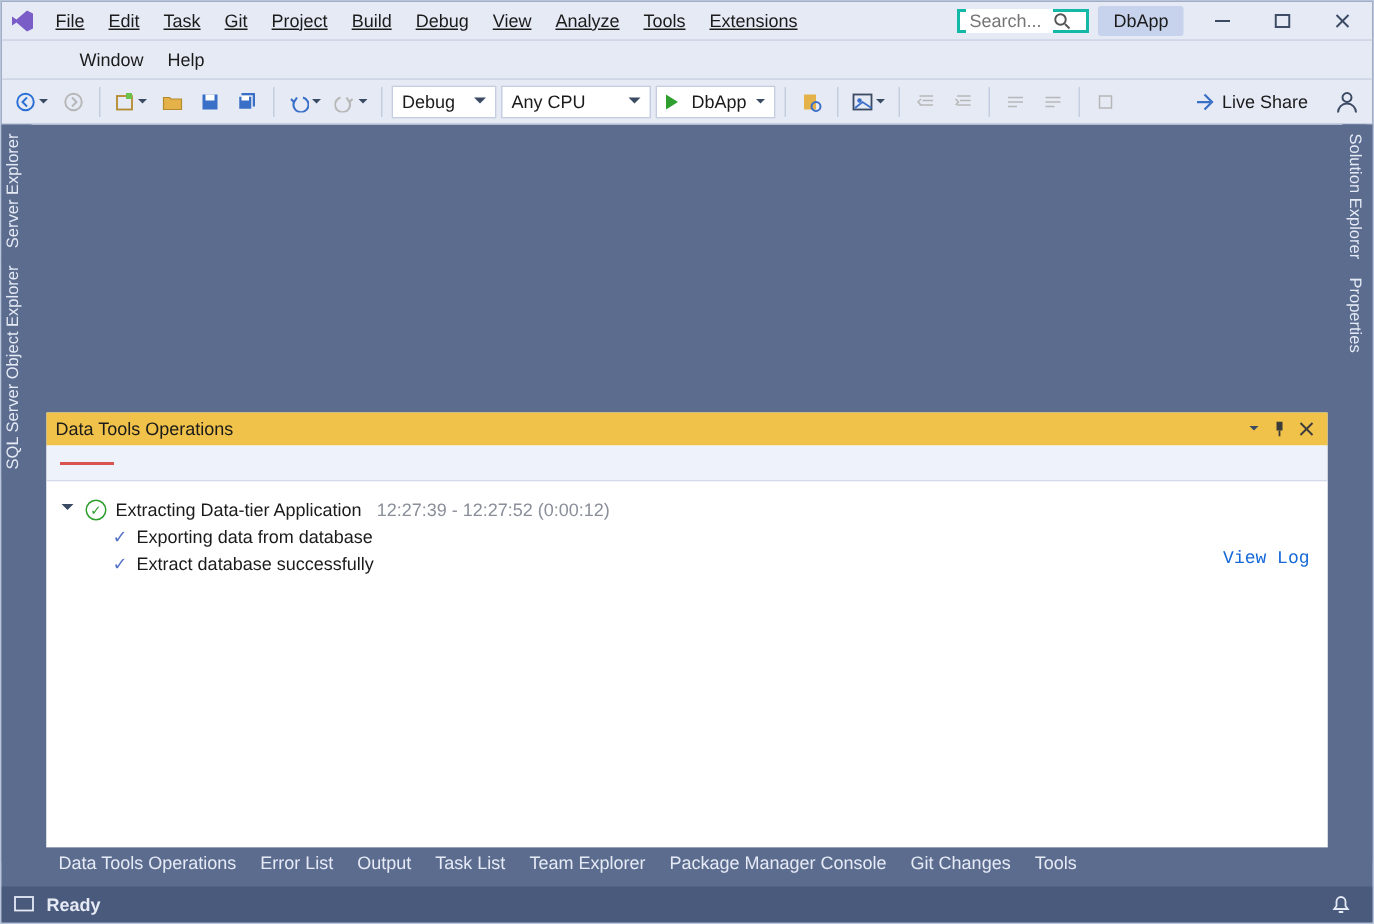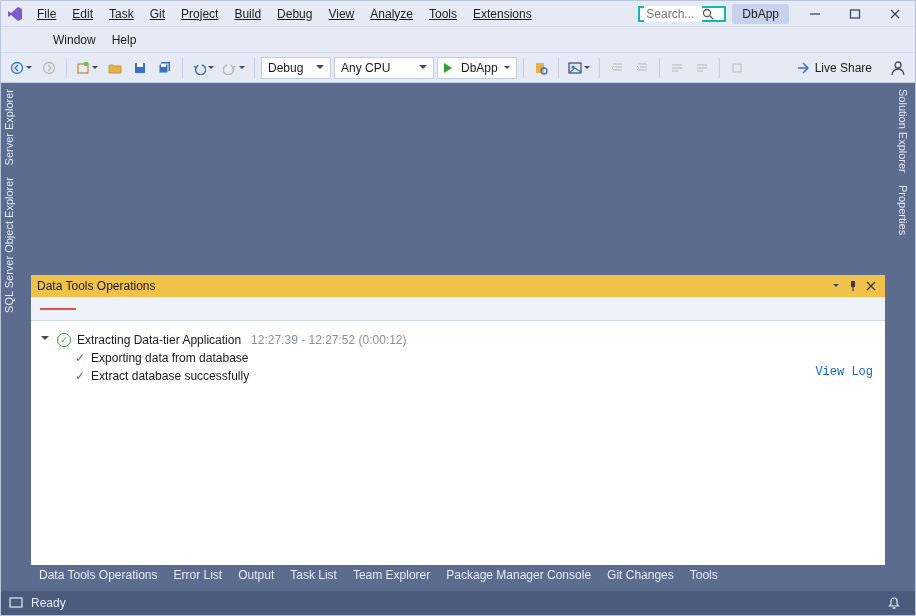--- a/index.html
+++ b/index.html
@@ -54,21 +54,21 @@
   .sub-row { display:flex; align-items:center; gap:6px; padding:2px 0 2px 34px; }
   .check-blue { color:#5573c7; font-size:12px; }
   .view-log { position:absolute; right:12px; top:44px;font-family:Liberation Mono, monospace; }
   .view-log a { color:#1468d8; text-decoration:none; cursor:pointer; }
   
   
   .bottom-tabs { position:absolute; left:30px; right:30px; bottom:30px; height:20px; background:#5b6c8f; color:#e5eaf5; display:flex; align-items:center; font-size:12px; }
   .btab { padding:0 8px; height:100%; display:flex; align-items:center; cursor:pointer; }
   
   
-  .status-bar { position:absolute; left:0; right:0; bottom:0; height:24px; background:#4a5a7c; color:#e5eaf5; display:flex; align-items:center; padding:0 8px; font-size:12px; }
+  .status-bar { position:absolute; left:0; right:0; bottom:0; height:24px; background:#4a5a7c; color:#e5eaf5; display:flex; align-items:center; padding:0 8px; font-size:12px;font-weight:bold; }
   .status-bar .spacer { flex:1; }
   .status-btn { display:flex; align-items:center; gap:4px; padding:0 6px; height:100%; cursor:pointer; }
   .up-caret { border:4px solid transparent; border-bottom-color:#e5eaf5; width:0; height:0; margin-bottom:2px; }
   svg { display:block; }
 </style>
 </head>
 <body>
 
 <div class="title-bar">
   <div class="vs-logo">

